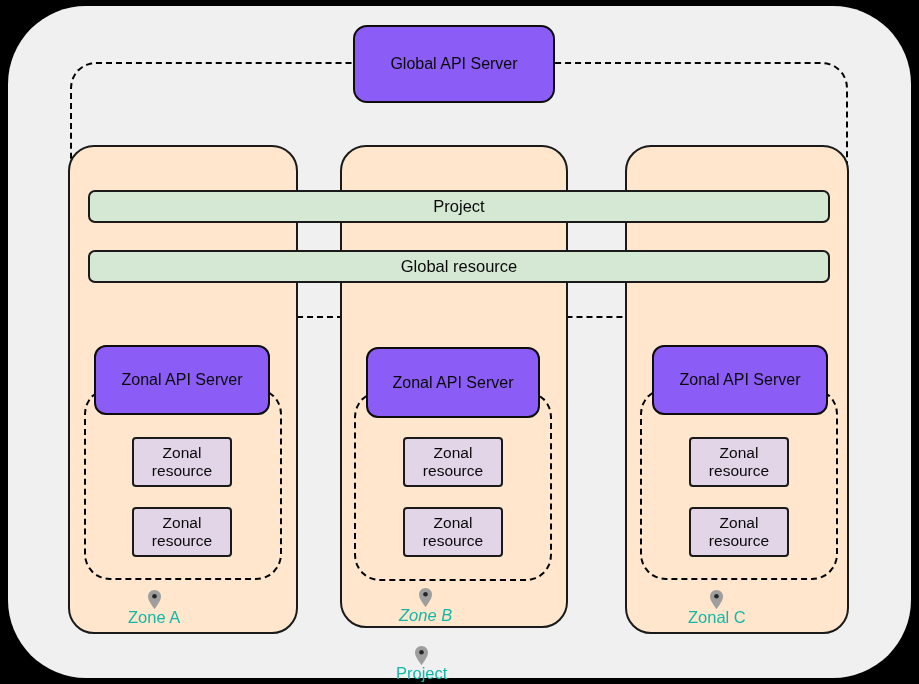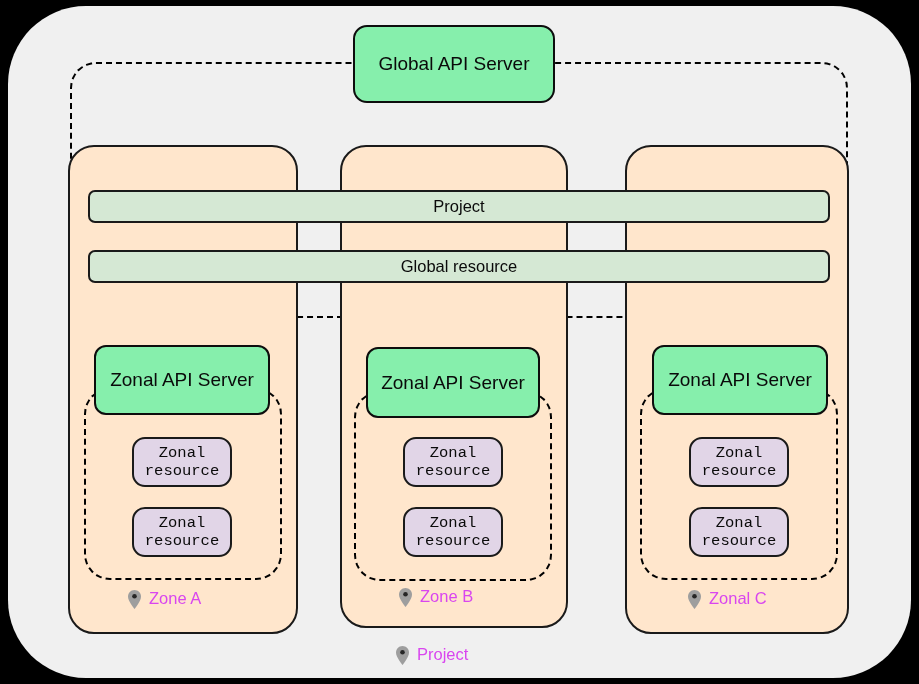--- a/index.html
+++ b/index.html
@@ -85,77 +85,76 @@
     justify-content: center;
     font-size: 16.5px;
     color: #0a0a0a;
   }
   .bar-project { top: 190px; }
   .bar-global-resource { top: 250px; }
 
   
   .api-box {
     position: absolute;
-    background: #86efac;
+    background: #8b5cf6;
     border: 2.5px solid #0d0d0d;
     border-radius: 12px;
     box-sizing: border-box;
     display: flex;
     align-items: center;
     justify-content: center;
-    font-size: 19px;
+    font-size: 16px;
     color: #0a0a0a;
     text-align: center;
   }
   .global-api {
     left: 353px; top: 25px; width: 202px; height: 78px;
     border-radius: 14px;
   }
   .zonal-api-a { left: 94px;  top: 345px; width: 176px; height: 70px; }
   .zonal-api-b { left: 366px; top: 347px; width: 174px; height: 71px; }
   .zonal-api-c { left: 652px; top: 345px; width: 176px; height: 70px; }
 
   
   .res-box {
     position: absolute;
     width: 100px;
     height: 50px;
     background: #e1d5e7;
     border: 2px solid #1a1a1a;
-    border-radius: 13px;
+    border-radius: 4px;
     box-sizing: border-box;
     display: flex;
     flex-direction: column;
     align-items: center;
     justify-content: center;
     font-size: 15.5px;
     line-height: 18px;
     color: #0a0a0a;
     text-align: center;
-    font-family: Liberation Mono, monospace;
   }
   .res-a1 { left: 132px; top: 437px; }
   .res-a2 { left: 132px; top: 507px; }
   .res-b1 { left: 403px; top: 437px; }
   .res-b2 { left: 403px; top: 507px; }
   .res-c1 { left: 689px; top: 437px; }
   .res-c2 { left: 689px; top: 507px; }
 
   
   .pin-label {
     position: absolute;
     display: flex;
     align-items: center;
-    gap: 8px;
     font-size: 16.5px;
-    color: #d946ef;
+    color: #14b8a6;
     white-space: nowrap;
+    flex-direction: column;
   }
   .pin-zone-a { left: 128px; top: 589px; }
-  .pin-zone-b { left: 399px; top: 587px; }
+  .pin-zone-b { left: 399px; top: 587px; font-style: italic; }
   .pin-zone-c { left: 688px; top: 589px; }
   .pin-universe { left: 396px; top: 645px; }
 
   .pin-icon {
     display: inline-block;
     width: 13px;
     height: 19px;
     flex: 0 0 auto;
     position: relative;
     top: 1px;

